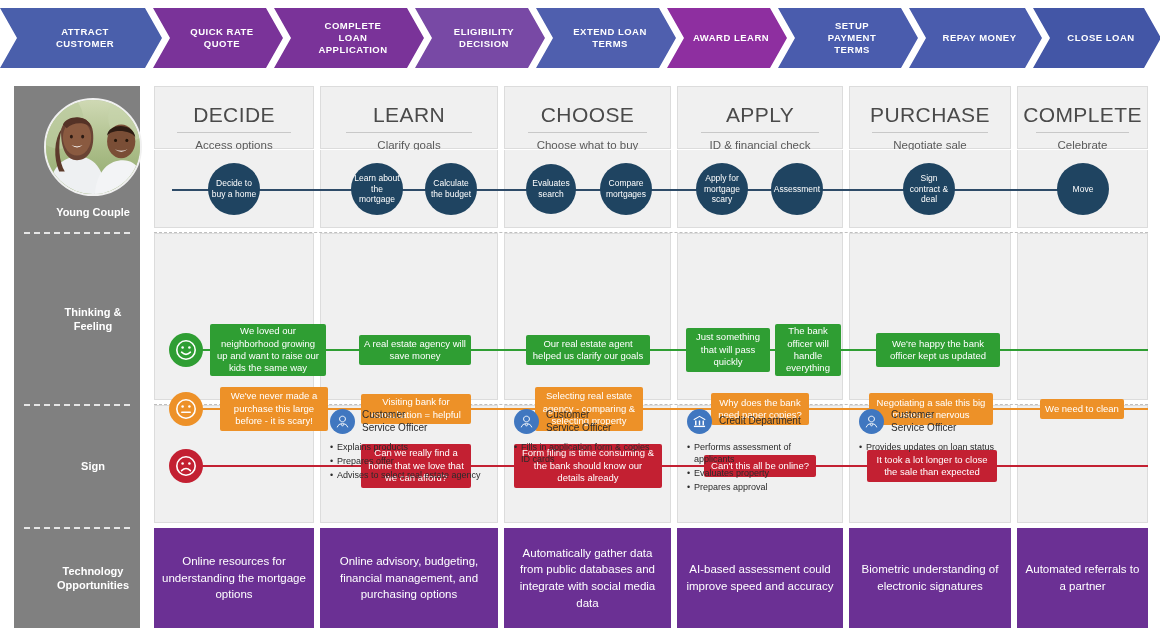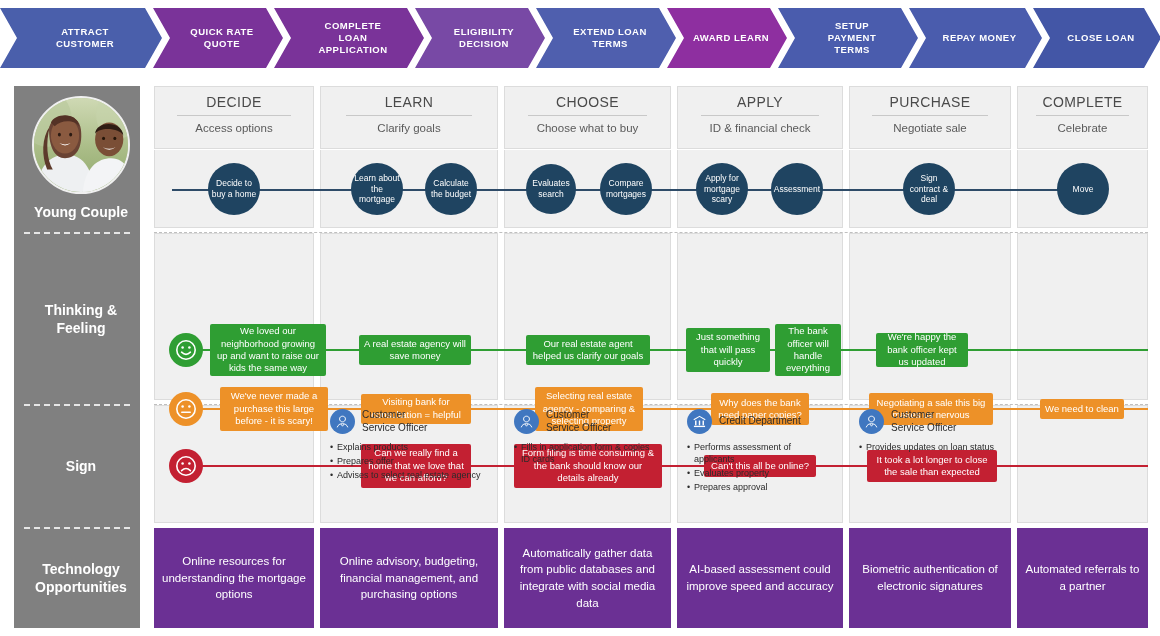--- a/index.html
+++ b/index.html
@@ -27,24 +27,24 @@
 
   
   #grid { position: absolute; left: 14px; top: 86px; width: 1134px; height: 542px; }
 
   
   #rail {
     position: absolute; left: 0; top: 0; width: 126px; height: 542px;
     background: #808080;
   }
   .rail-cell {
-    position: absolute; left: 4px; width: 126px;
+    position: absolute; left: 16px; width: 126px;
     display: flex; flex-direction: column;
     align-items: center; justify-content: center;
-    color: #ffffff; font-weight: bold; font-size: 14px;
+    color: #ffffff; font-weight: bold; font-size: 11px;
     text-align: center; line-height: 1.3;
   }
   .rail-sep {
     position: absolute; left: 10px; width: 106px; height: 0;
     border-top: 2px dashed #e6e6e6;
   }
   #avatar {
     width: 98px; height: 98px; border-radius: 50%;
     overflow: hidden; margin-bottom: 9px;
     border: 2px solid #f0f0f0;
@@ -59,22 +59,22 @@
   .col-head { top: 0; height: 63px; }
   .col-persona { top: 64px; height: 78px; border-top: none; }
   .col-think { top: 147px; height: 167px; }
   .col-bank  { top: 319px; height: 118px; }
   .col-tech  {
     top: 442px; height: 100px; background: #6b3094; border: none;
     display: flex; align-items: center; justify-content: center;
     padding: 6px 8px;
   }
   .stage-title {
-    text-align: center; font-size: 14px; color: #4a4a4a;
-    padding-top: 7px; letter-spacing: 0.4px;
+    text-align: center; font-size: 21px; color: #4a4a4a;
+    padding-top: 16px; letter-spacing: 0.4px;
   }
   .stage-rule {
     width: 72%; margin: 5px auto 0; height: 0; border-top: 1px solid #c8c8c8;
   }
   .stage-sub {
     text-align: center; font-size: 11.5px; color: #5a5a5a; padding-top: 6px;
   }
   .tech-text {
     color: #fff; font-size: 11.5px; line-height: 1.45; text-align: center;
   }
@@ -258,21 +258,21 @@
         </div>
         <div class="col col-head" style="left: 835px; width: 162px;">
           <div class="stage-title">PURCHASE</div>
           <div class="stage-rule"></div>
           <div class="stage-sub">Negotiate sale</div>
         </div>
         <div class="col col-persona" style="left: 835px; width: 162px;"></div>
         <div class="col col-think" style="left: 835px; width: 162px;"></div>
         <div class="col col-bank" style="left: 835px; width: 162px;"></div>
         <div class="col col-tech" style="left: 835px; width: 162px; background: rgb(107, 48, 148);">
-          <div class="tech-text">Biometric authentication of electronic signatures</div>
+          <div class="tech-text">Biometric understanding of electronic signatures</div>
         </div>
         <div class="col col-head" style="left: 1003px; width: 131px;">
           <div class="stage-title">COMPLETE</div>
           <div class="stage-rule"></div>
           <div class="stage-sub">Celebrate</div>
         </div>
         <div class="col col-persona" style="left: 1003px; width: 131px;"></div>
         <div class="col col-think" style="left: 1003px; width: 131px;"></div>
         <div class="col col-bank" style="left: 1003px; width: 131px;"></div>
         <div class="col col-tech" style="left: 1003px; width: 131px; background: rgb(107, 48, 148);">
@@ -329,21 +329,21 @@
         </div>
         <div class="bubble" style="background: rgb(47, 158, 51); left: 512px; width: 124px; height: 30px; top: 249px;">
           <span>Our real estate agent helped us clarify our goals</span>
         </div>
         <div class="bubble" style="background: rgb(47, 158, 51); left: 672px; width: 84px; height: 44px; top: 242px;">
           <span>Just something that will pass quickly</span>
         </div>
         <div class="bubble" style="background: rgb(47, 158, 51); left: 761px; width: 66px; height: 52px; top: 238px;">
           <span>The bank officer will handle everything</span>
         </div>
-        <div class="bubble" style="background: rgb(47, 158, 51); left: 862px; width: 92px; height: 34px; top: 247px;">
+        <div class="bubble" style="background: rgb(47, 158, 51); left: 862px; width: 124px; height: 34px; top: 247px;">
           <span>We're happy the bank officer kept us updated</span>
         </div>
         <div class="emo-line" style="background: rgb(237, 145, 40); top: 322px; left: 185px; width: 949px;"></div>
         <div class="emo-face" style="background: rgb(237, 145, 40); left: 155px; top: 306px;">
           <svg viewBox="0 0 22 22">
             <circle cx="11" cy="11" r="9.2" fill="none" stroke="#fff" stroke-width="1.6"></circle>
             <circle cx="7.6" cy="8.6" r="1.25" fill="#fff"></circle>
             <circle cx="14.4" cy="8.6" r="1.25" fill="#fff"></circle>
             <path d="M6.8 14.3 H15.2" fill="none" stroke="#fff" stroke-width="1.6" stroke-linecap="round"></path>
           </svg>

